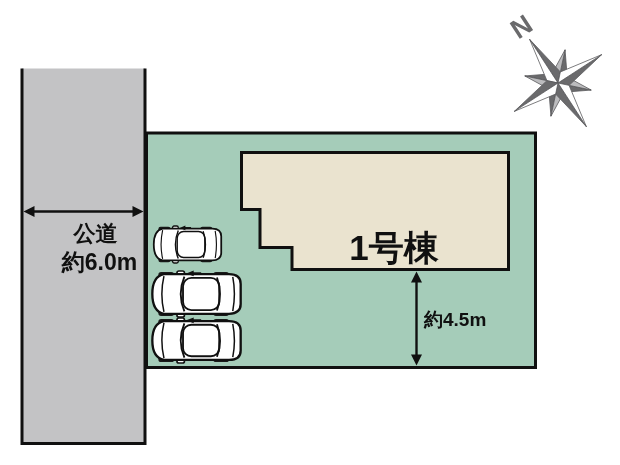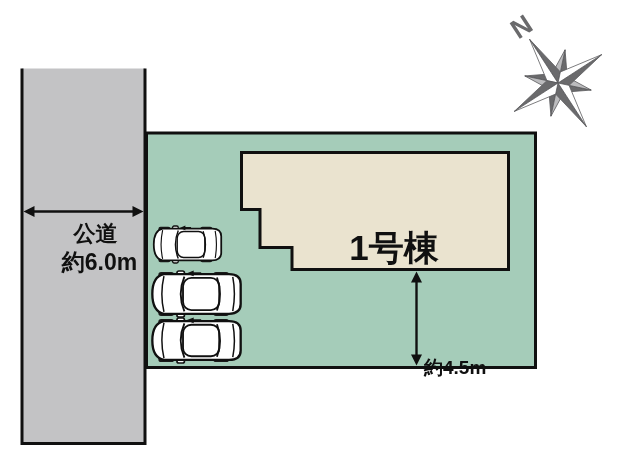--- a/index.html
+++ b/index.html
@@ -9,21 +9,21 @@
     font-family:"Liberation Sans","DejaVu Sans",sans-serif;
   }
   #plan-svg{position:absolute;left:0;top:0;}
   .label{
     position:absolute;color:#101010;font-weight:bold;text-align:center;
     white-space:nowrap;line-height:1.25;
   }
   #road-label{left:34px;top:220px;width:123px;font-size:22px;}
   #road-label .w{font-size:23px;padding-left:8px;}
   #building-label{left:294px;top:188px;width:200px;font-size:35px;line-height:40px;margin-top:40px;}
-  #depth-label{left:424px;top:308px;font-size:19px;margin-top:48px;}
+  #depth-label{left:424px;top:308px;font-size:19px;}
 </style>
 </head>
 <body>
 
 <div id="canvas">
 
   <svg id="plan-svg" width="620" height="465" viewBox="0 0 620 465">
 
     <defs>
 

